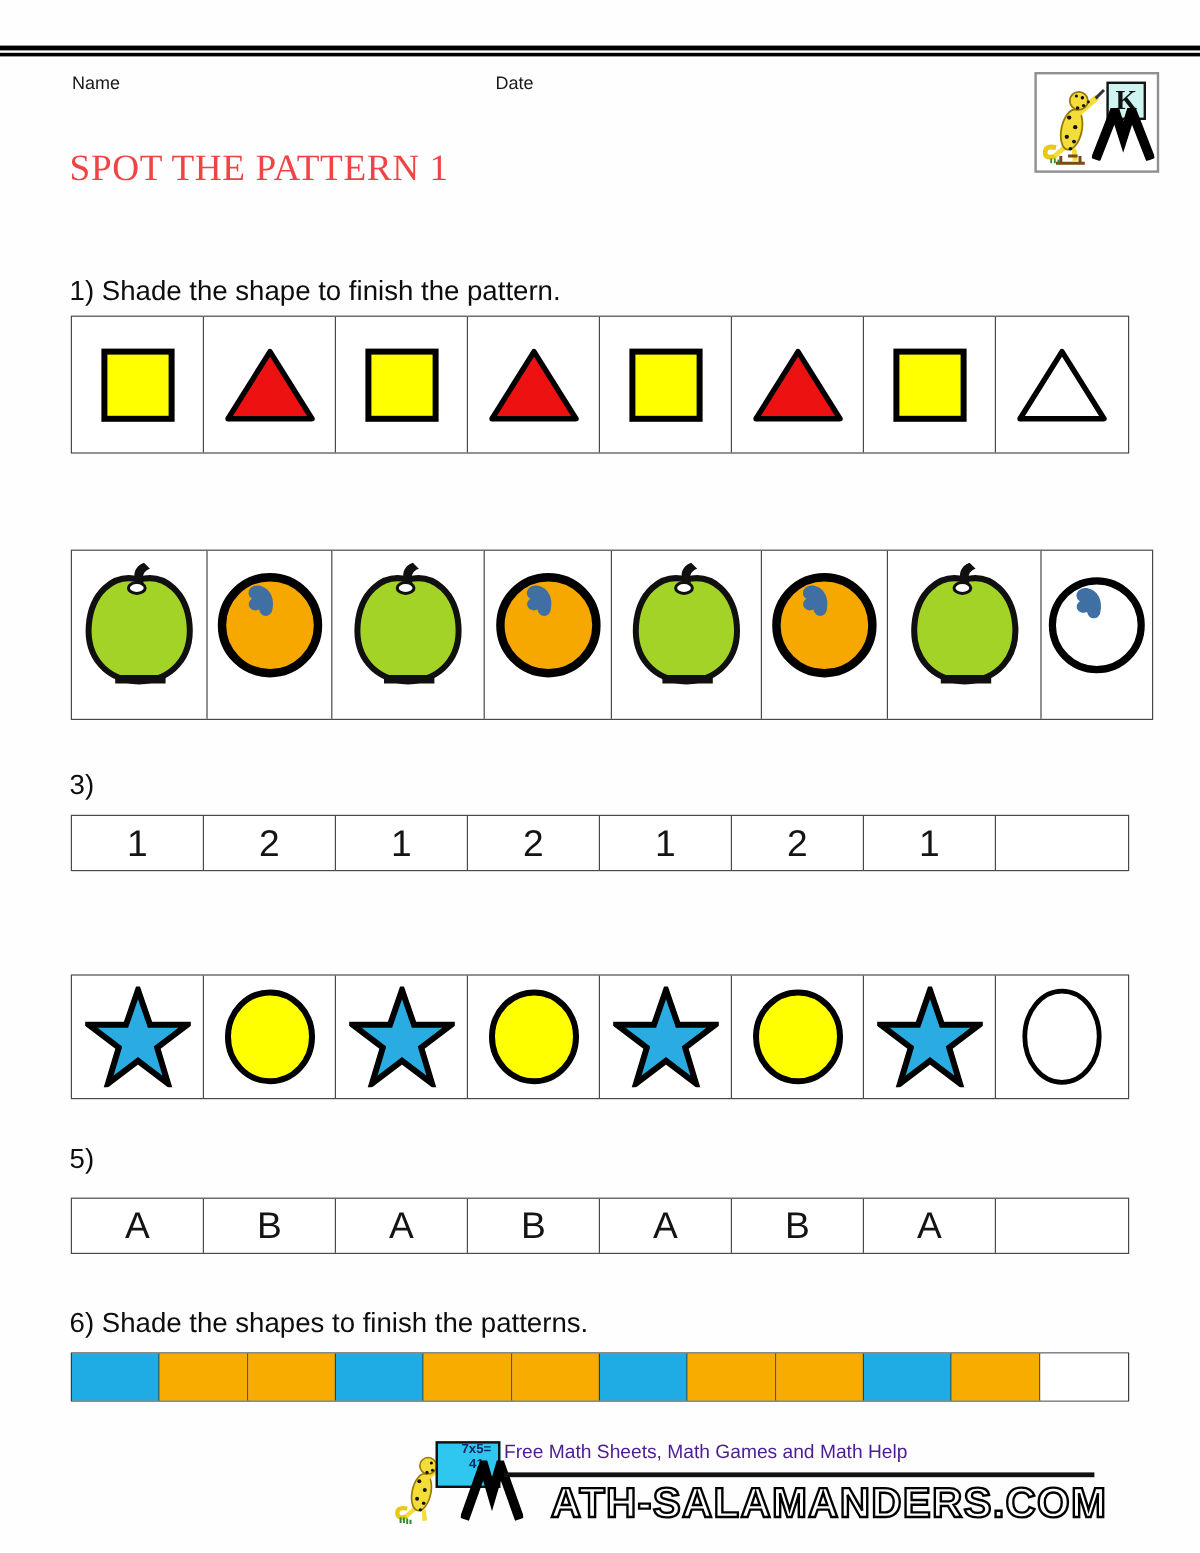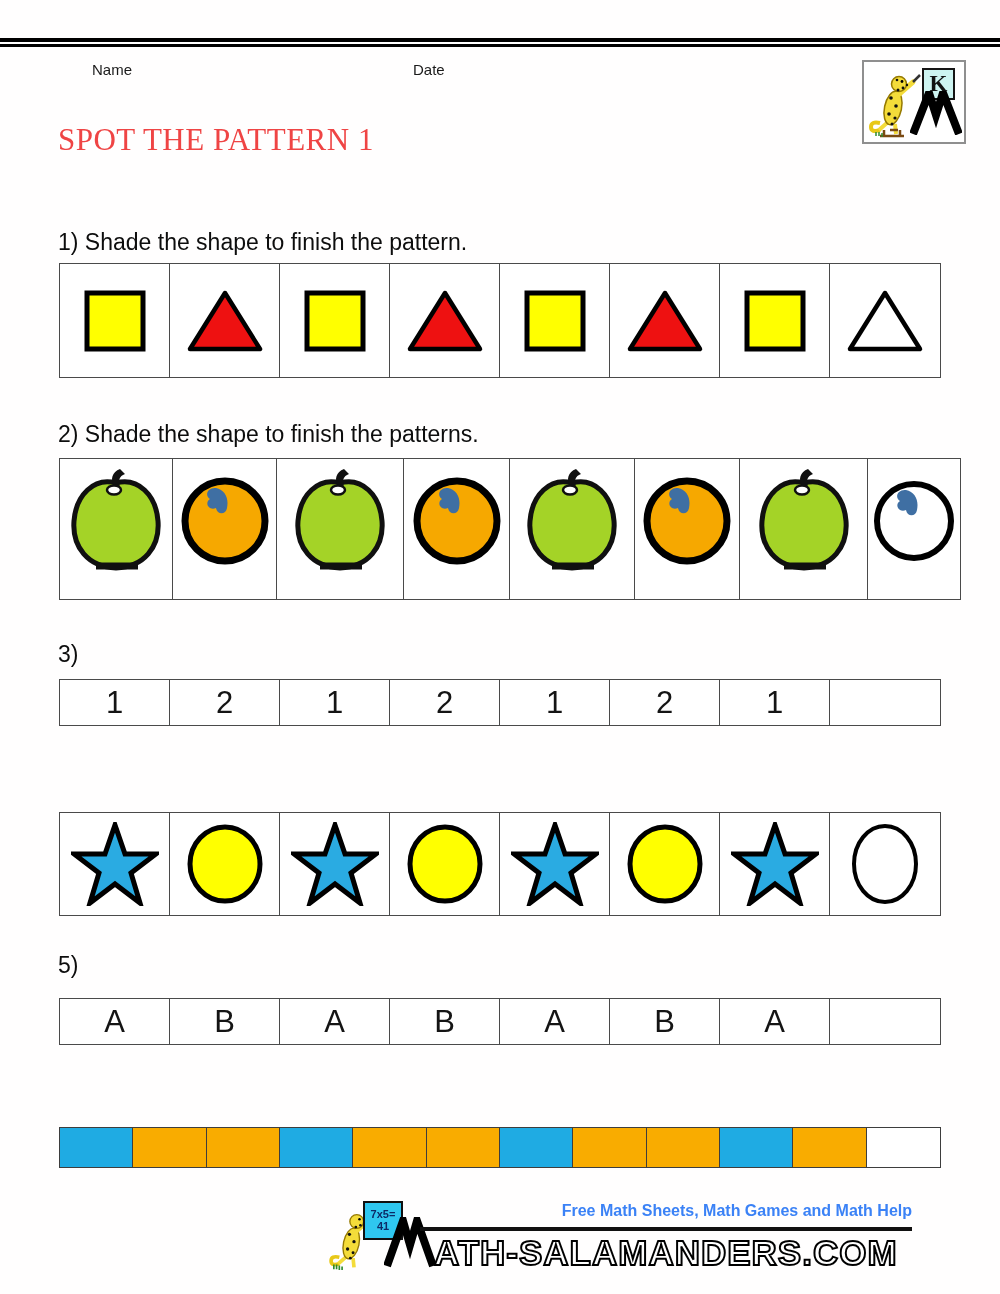--- a/index.html
+++ b/index.html
@@ -5,21 +5,21 @@
   html,body{margin:0;padding:0;background:#ffffff;}
   .page{position:relative;width:1000px;height:1294px;background:#fffefe;
         font-family:"Liberation Sans",sans-serif;overflow:hidden;}
   .abs{position:absolute;}
 
   
   #top-rule{left:0;top:38px;width:1000px;height:2px;background:#fff;
             border-top:4px solid #000;border-bottom:3px solid #000;}
 
   .small-label{font-size:15px;color:#1a1a1a;}
-  #name-label{left:60px;top:61px;margin-left:32px;}
+  #name-label{left:60px;top:61px;}
   #date-label{left:413px;top:61px;}
 
   
   #logo-box{left:862px;top:60px;width:100px;height:80px;border:2px solid #8f8f8f;background:#fff;}
   #logo-kbox{position:absolute;right:9px;top:6px;width:29px;height:28px;background:#cdf4f1;
              border:2px solid #151515;display:flex;align-items:center;justify-content:center;
              font-family:"Liberation Serif",serif;font-size:23px;font-weight:600;color:#111;}
   #logo-m{position:absolute;right:2px;bottom:3px;}
   #logo-salamander{position:absolute;left:4px;top:4px;}
 
@@ -47,27 +47,27 @@
   #q4-row{left:59px;top:812px;}
   #q5-row{left:59px;top:998px;}
   #q6-row{left:59px;top:1127px;border-color:#3d3d3d;}
   #q6-row .pcell{border-right:1px solid #3d3d3d;}
   #q6-row .pcell:last-child{border-right:none;}
 
   
   #footer-logo{left:328px;top:1199px;width:110px;height:74px;}
   #footer-sign{position:absolute;left:35px;top:2px;width:36px;height:35px;background:#2fc7f0;
                border:2px solid #111;display:flex;flex-direction:column;align-items:center;
-               justify-content:center;line-height:1.05;font-weight:bold;font-size:11px;color:#0d2a66;}
+               line-height:1.05;font-weight:bold;font-size:11px;color:#0d2a66;padding-left:14px;}
   #footer-m{position:absolute;left:56px;top:18px;}
   #footer-salamander{position:absolute;left:0px;top:6px;}
-  #footer-tagline{left:420px;top:1202px;width:492px;text-align:right;
-                  font-size:16px;font-weight:bold;color:#3b82f6;}
+  #footer-tagline{left:420px;top:1202px;width:492px;text-align:left;
+                  font-size:16px;font-weight:normal;color:#4c1d95;}
   #footer-line{left:420px;top:1227px;width:492px;height:4px;background:#111;}
-  #footer-site{left:434px;top:1233px;font-size:35px;font-weight:bold;letter-spacing:1px;
+  #footer-site{left:459px;top:1233px;font-size:35px;font-weight:bold;letter-spacing:1px;
                color:#ffffff;-webkit-text-stroke:2px #000;white-space:nowrap;}
 </style>
 </head>
 <body>
 
 <div class="page">
 
   <div class="abs" id="top-rule"></div>
 
   <div class="abs small-label" id="name-label">Name</div>
@@ -147,21 +147,20 @@
           <rect x="3" y="3" width="56" height="56" fill="#ffff00" stroke="#000" stroke-width="5"></rect>
         </svg>
       </div>
       <div class="pcell" style="width: 110px;">
         <svg width="78" height="64" viewBox="0 0 78 64" xmlns="http://www.w3.org/2000/svg">
           <polygon points="39,4 74,60 4,60" fill="#ffffff" stroke="#000" stroke-width="4.5" stroke-linejoin="round"></polygon>
         </svg>
       </div>
     </div>
 
-  <div class="abs qlabel" id="q2-label">2) Shade the shape to finish the patterns.</div>
   <div class="abs prow" id="q2-row" style="height: 140px;">
       <div class="pcell" style="width: 113px;">
         <svg width="104" height="108" viewBox="0 0 104 108" xmlns="http://www.w3.org/2000/svg">
           <path d="M52 16 C30 10 12 28 10 54 C8 80 24 100 52 101 C80 100 96 80 94 54 C92 28 74 10 52 16 Z" fill="#a4d327" stroke="#101010" stroke-width="5" stroke-linejoin="round"></path>
      <path d="M32 99 L74 99" stroke="#101010" stroke-width="7"></path>
      <path d="M50 20 C46 12 48 5 56 2 L61 7 C55 9 54 14 56 20 Z" fill="#101010"></path>
      <ellipse cx="50" cy="23" rx="7" ry="4.5" fill="#fff" stroke="#101010" stroke-width="2.5"></ellipse>
         </svg>
       </div>
       <div class="pcell" style="width: 104px;">
@@ -274,20 +273,21 @@
       <div class="pcell tcell" style="width: 110px;">A</div>
       <div class="pcell tcell" style="width: 110px;">B</div>
       <div class="pcell tcell" style="width: 110px;">A</div>
       <div class="pcell tcell" style="width: 110px;">B</div>
       <div class="pcell tcell" style="width: 110px;">A</div>
       <div class="pcell tcell" style="width: 110px;">B</div>
       <div class="pcell tcell" style="width: 110px;">A</div>
       <div class="pcell tcell" style="width: 110px;"></div>
     </div>
 
+  <div class="abs qlabel" id="q6-label">6) Shade the shapes to finish the patterns.</div>
   <div class="abs prow" id="q6-row" style="height: 39px;">
       <div class="pcell" style="width: 73.33px; background: rgb(31, 171, 227);"></div>
       <div class="pcell" style="width: 73.33px; background: rgb(249, 172, 0);"></div>
       <div class="pcell" style="width: 73.33px; background: rgb(249, 172, 0);"></div>
       <div class="pcell" style="width: 73.33px; background: rgb(31, 171, 227);"></div>
       <div class="pcell" style="width: 73.33px; background: rgb(249, 172, 0);"></div>
       <div class="pcell" style="width: 73.33px; background: rgb(249, 172, 0);"></div>
       <div class="pcell" style="width: 73.33px; background: rgb(31, 171, 227);"></div>
       <div class="pcell" style="width: 73.33px; background: rgb(249, 172, 0);"></div>
       <div class="pcell" style="width: 73.33px; background: rgb(249, 172, 0);"></div>

